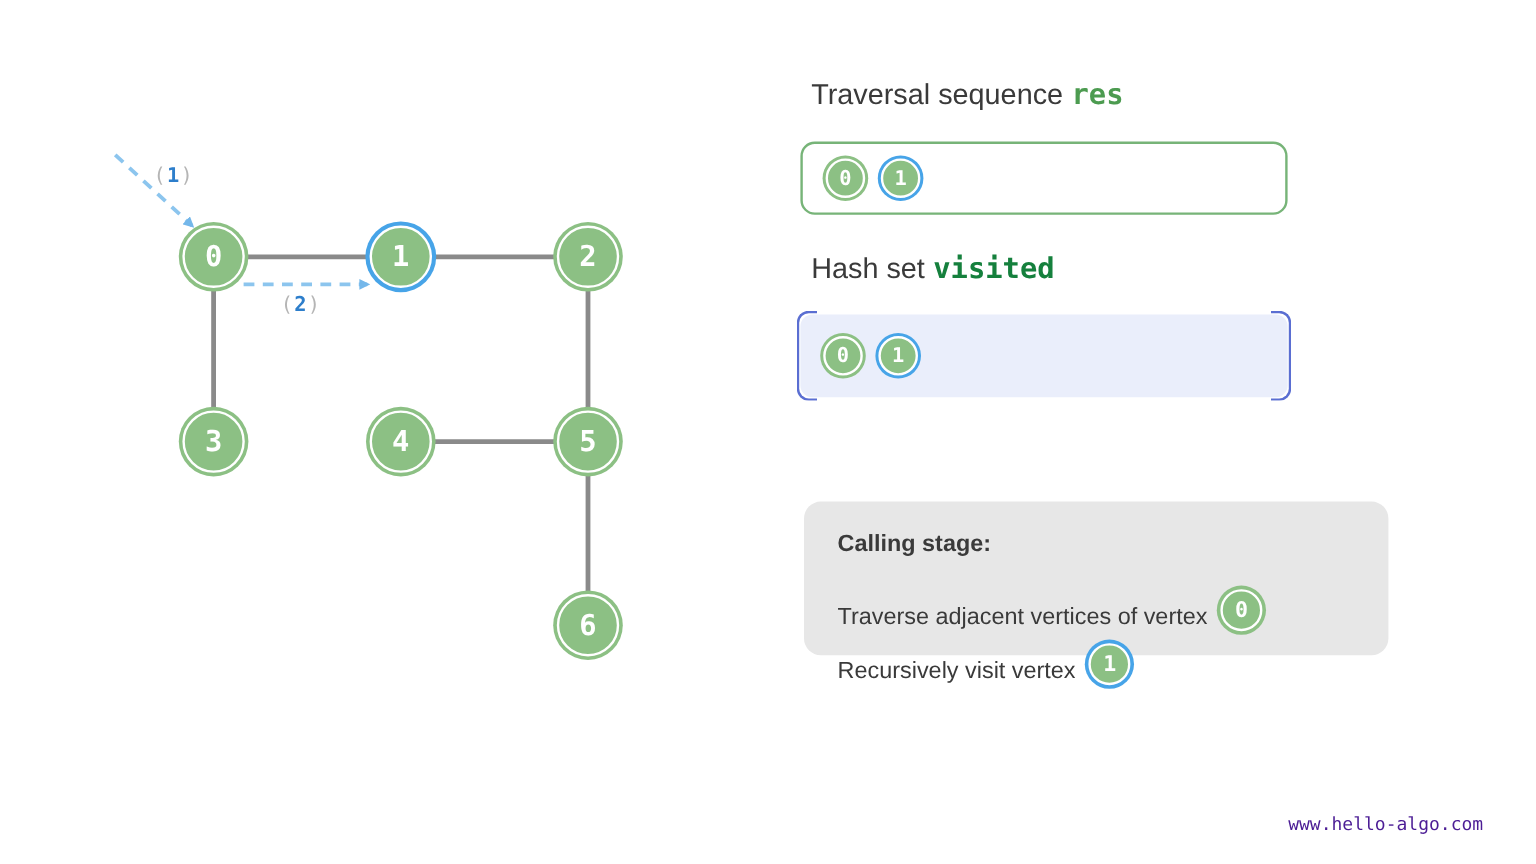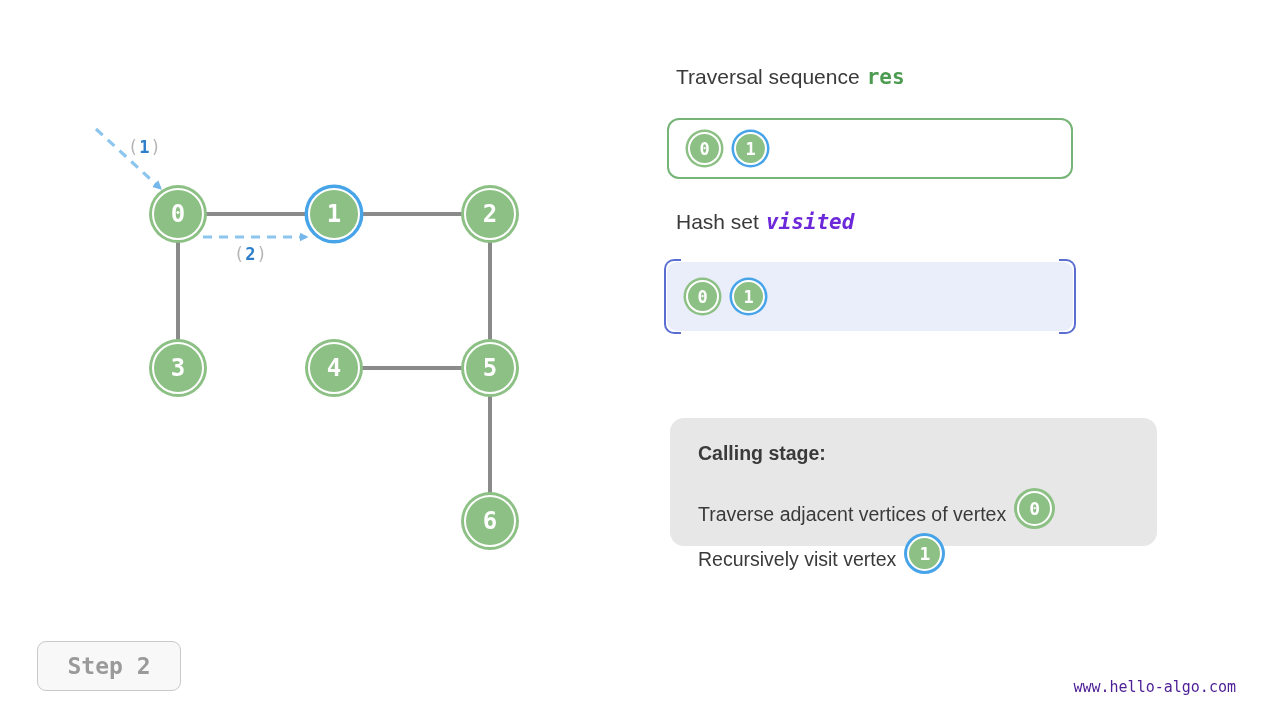--- a/index.html
+++ b/index.html
@@ -25,27 +25,27 @@
 
   .step-label {
     position: absolute; font: 17px "DejaVu Sans Mono", monospace;
     letter-spacing: 1px; white-space: nowrap;
   }
   .step-label .paren { color: #b5b5b5; }
   .step-label .num { color: #2d7ecb; font-weight: bold; }
 
   
   .panel-title {
-    position: absolute; font-size: 21px; color: #3a3a3a; white-space: nowrap;
+    position: absolute; font-size: 24px; color: #3a3a3a; white-space: nowrap;
   }
   .panel-title .code {
     font-family: "DejaVu Sans Mono", monospace; font-weight: bold; margin-left: 7px;
   }
   .code--green { color: #4c9b50; }
-  .code--blue  { color: #6d28d9; font-style: italic; }
+  .code--blue  { color: #15803d; }
 
   .res-box {
     position: absolute; left: 667px; top: 118px; width: 406px; height: 61px;
     border: 2px solid #77b478; border-radius: 12px; background: #ffffff;
     display: flex; align-items: center; padding-left: 19px; gap: 13px;
   }
 
   .visited-box {
     position: absolute; left: 667px; top: 262px; width: 406px; height: 69px;
     background: #eaeefb; border-radius: 10px;
@@ -178,18 +178,15 @@
       </div>
     </div>
     <div class="cp-row">
       <span>Recursively visit vertex</span>
       <div class="chip chip--lg chip--active">
         <span>1</span>
       </div>
     </div>
   </div>
 
-  <div class="step-button">
-    <span>Step 2</span>
-  </div>
   <div class="watermark">www.hello-algo.com</div>
 
 </div>
 
 </body></html>

